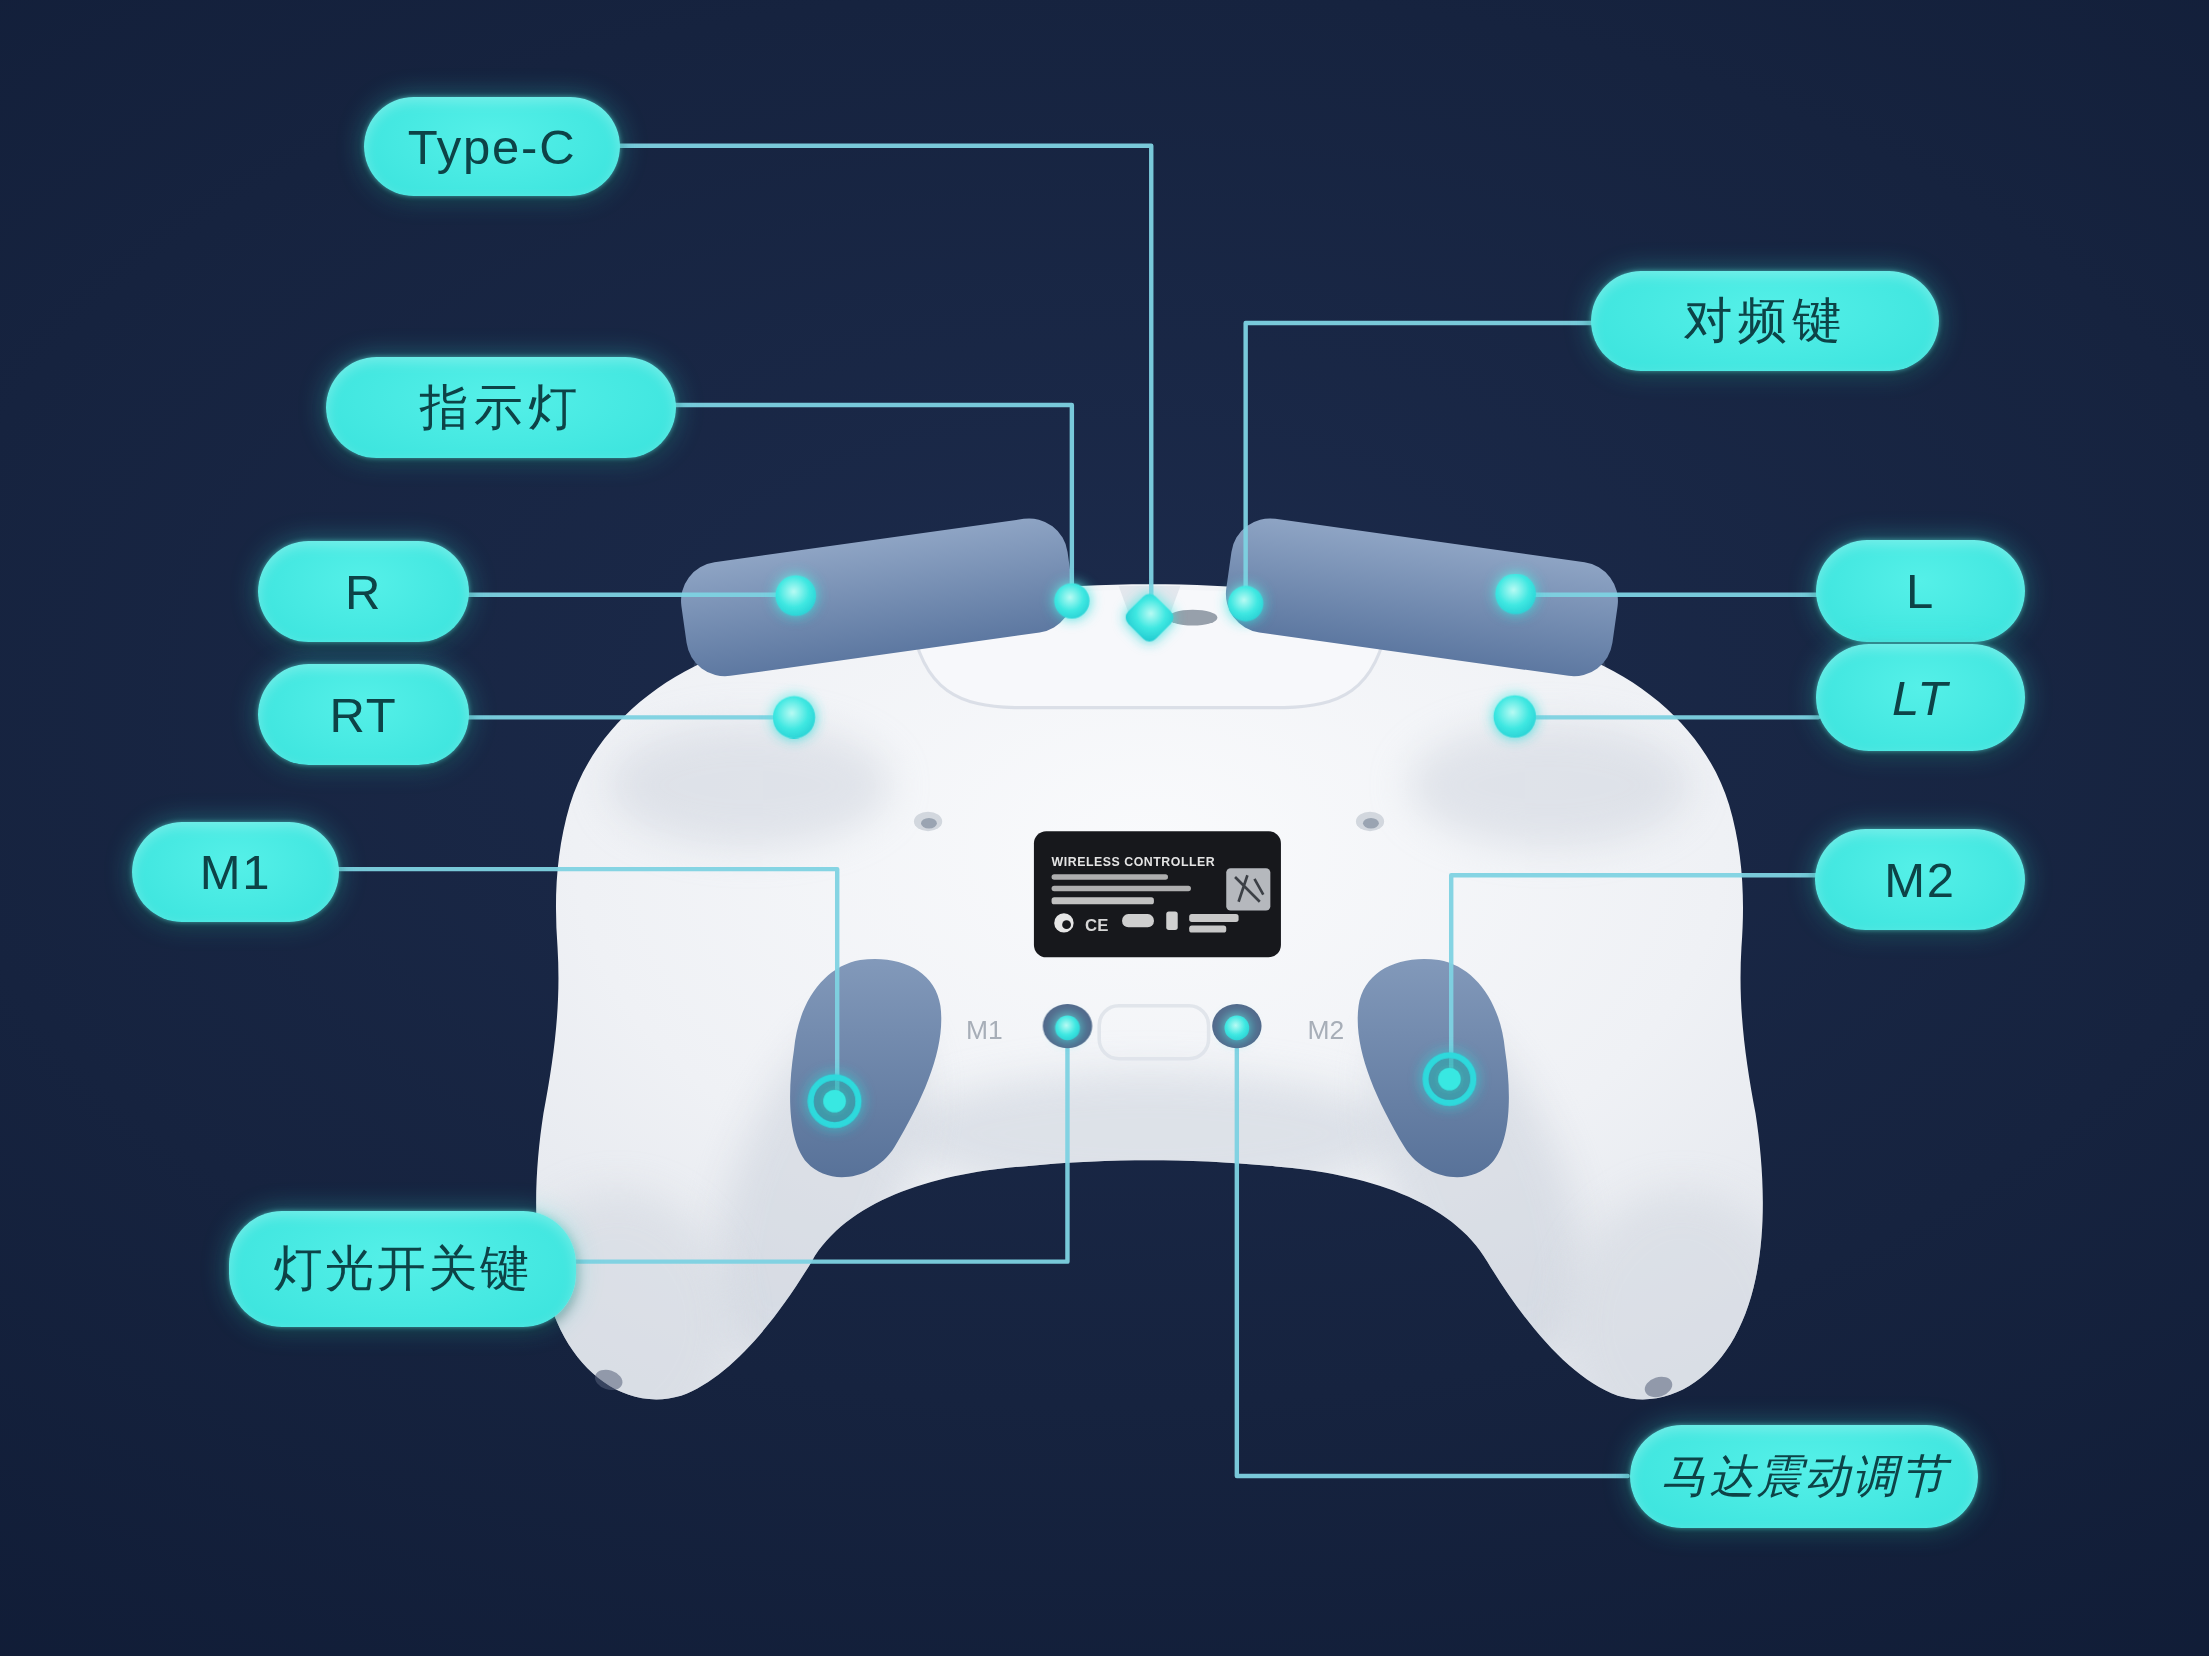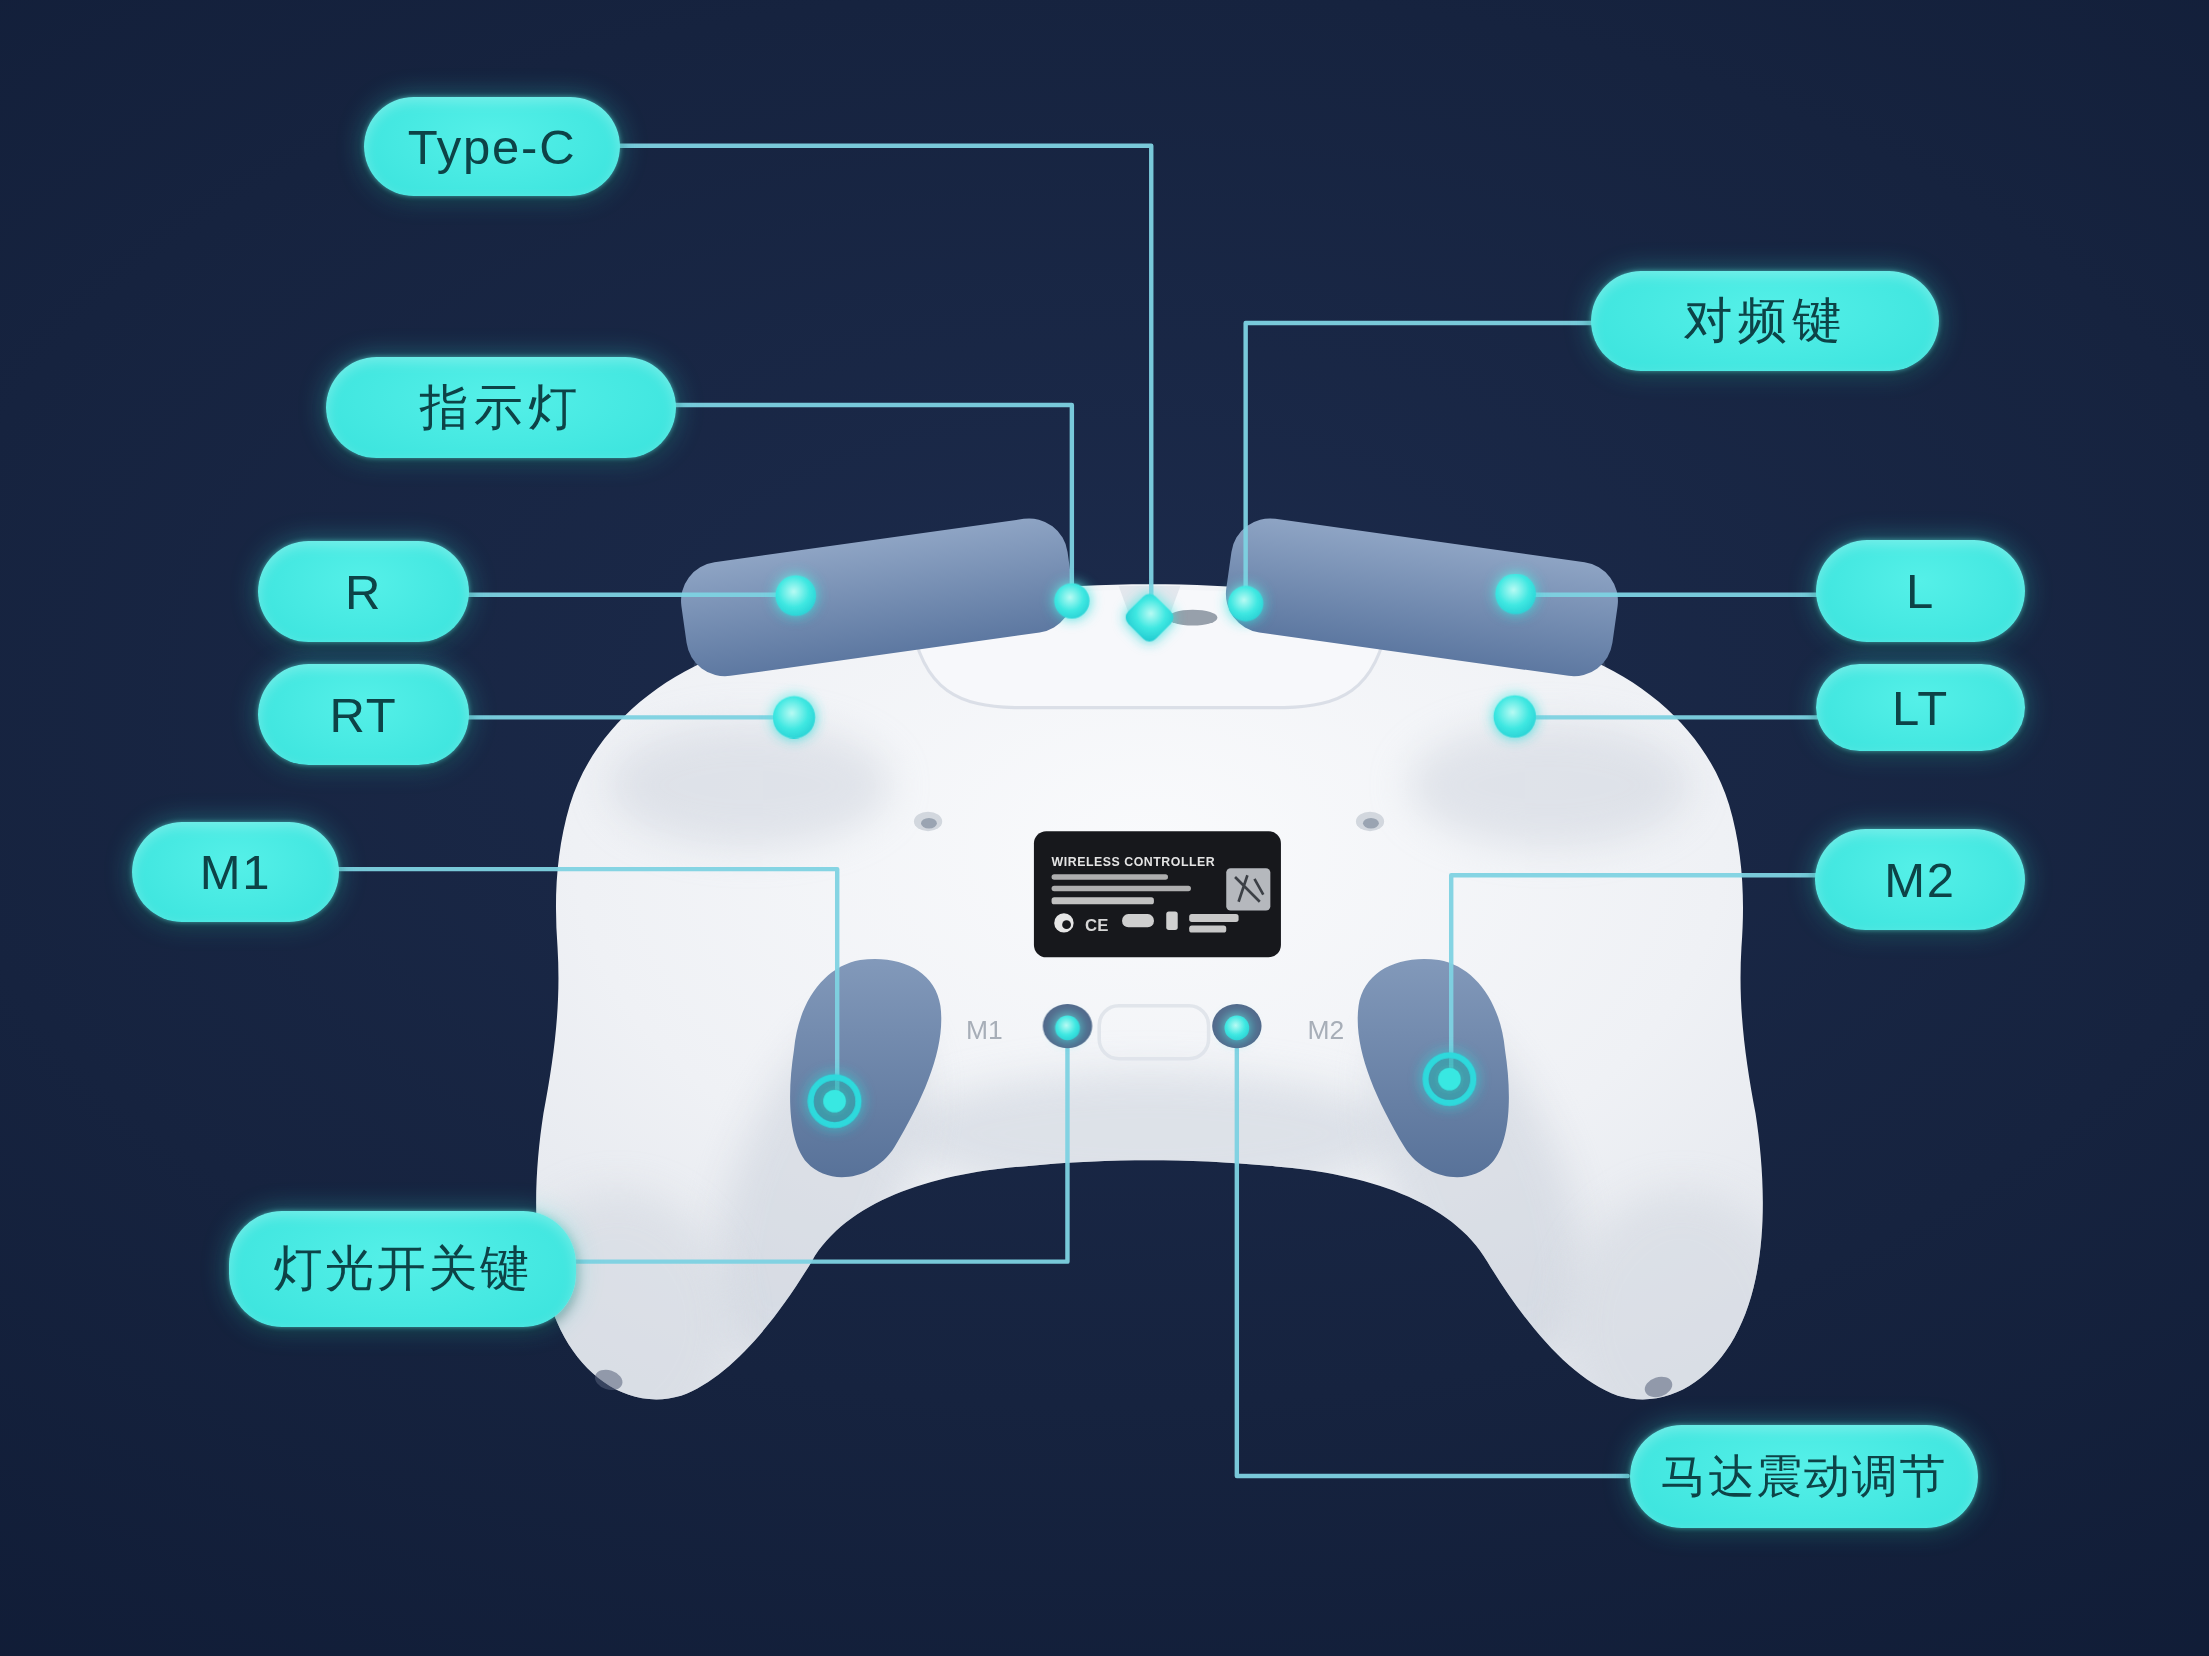--- a/index.html
+++ b/index.html
@@ -175,20 +175,20 @@
     <circle cx="1402" cy="1165" r="14" fill="url(#gDot)" filter="url(#glow)"></circle>
   </g>
 </svg>
 
 <div class="pill" style="left:364px;top:97px;width:256px;height:99px;">Type-C</div>
 <div class="pill cjk" style="left:326px;top:357px;width:350px;height:101px;">指示灯</div>
 <div class="pill cjk" style="left:1591px;top:271px;width:348px;height:100px;">对频键</div>
 <div class="pill" style="left:258px;top:541px;width:211px;height:101px;">R</div>
 <div class="pill" style="left:258px;top:664px;width:211px;height:101px;">RT</div>
 <div class="pill" style="left:1816px;top:540px;width:209px;height:102px;">L</div>
-<div class="pill" style="left:1816px;top:664px;width:209px;height:87px;">LT</div>
+<div class="pill" style="left:1816px;top:644px;width:209px;height:107px;font-style:italic;">LT</div>
 <div class="pill" style="left:132px;top:822px;width:207px;height:100px;">M1</div>
 <div class="pill" style="left:1815px;top:829px;width:210px;height:101px;">M2</div>
 <div class="pill cjk" style="left:229px;top:1211px;width:347px;height:116px;letter-spacing:2.6px;">灯光开关键</div>
-<div class="pill cjk" style="left:1630px;top:1425px;width:348px;height:103px;font-size:46px;letter-spacing:1.8px;">马达震动调节</div>
+<div class="pill cjk" style="left:1630px;top:1425px;width:348px;height:103px;font-size:46px;letter-spacing:1.8px;font-style:italic;">马达震动调节</div>
 
 </div>
 
 
 </body></html>

